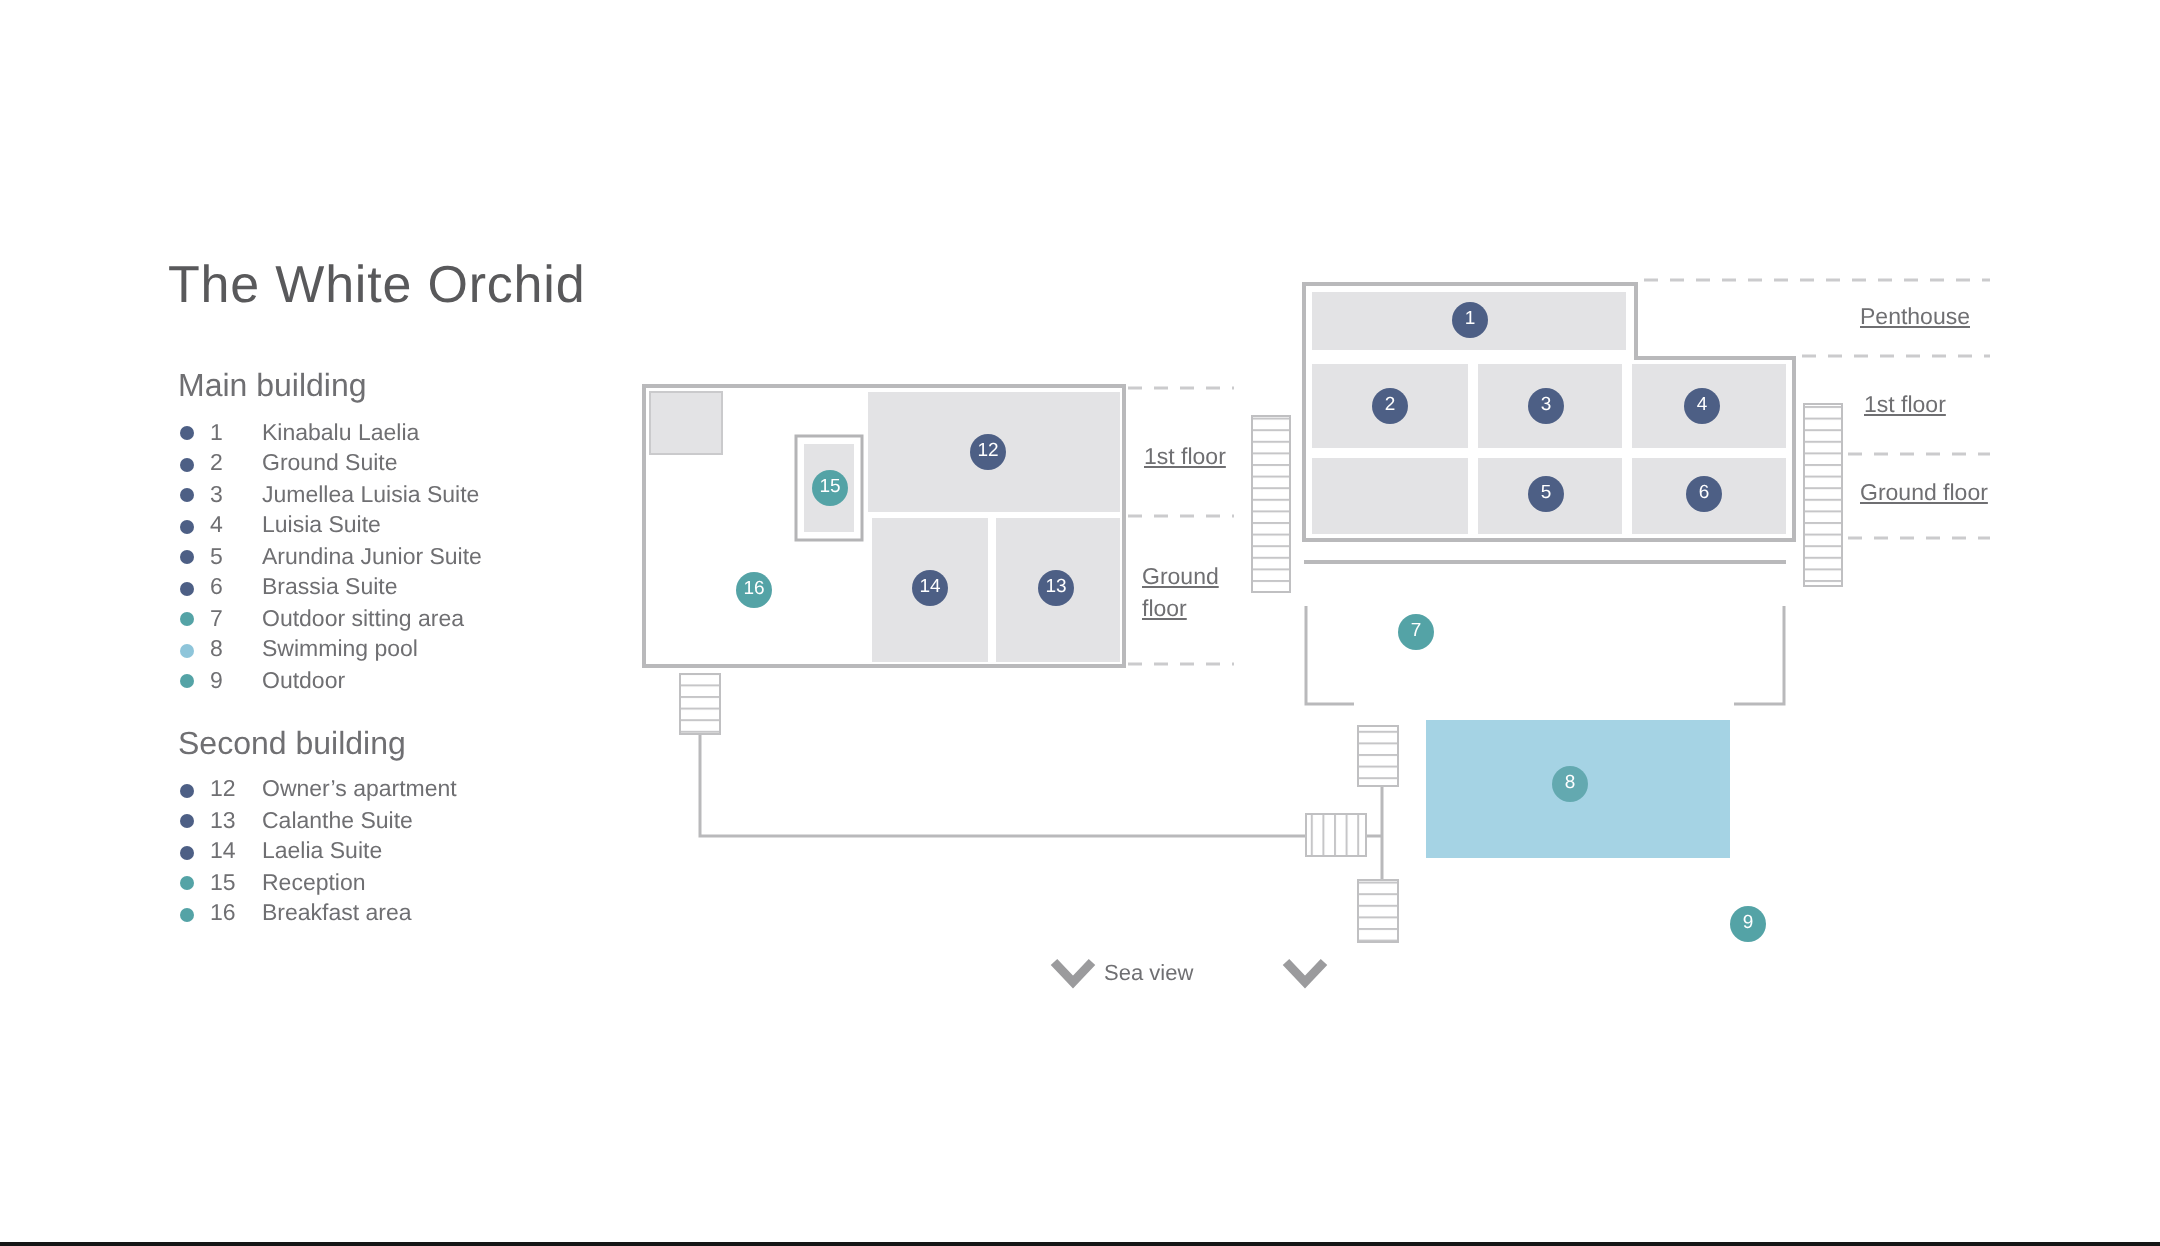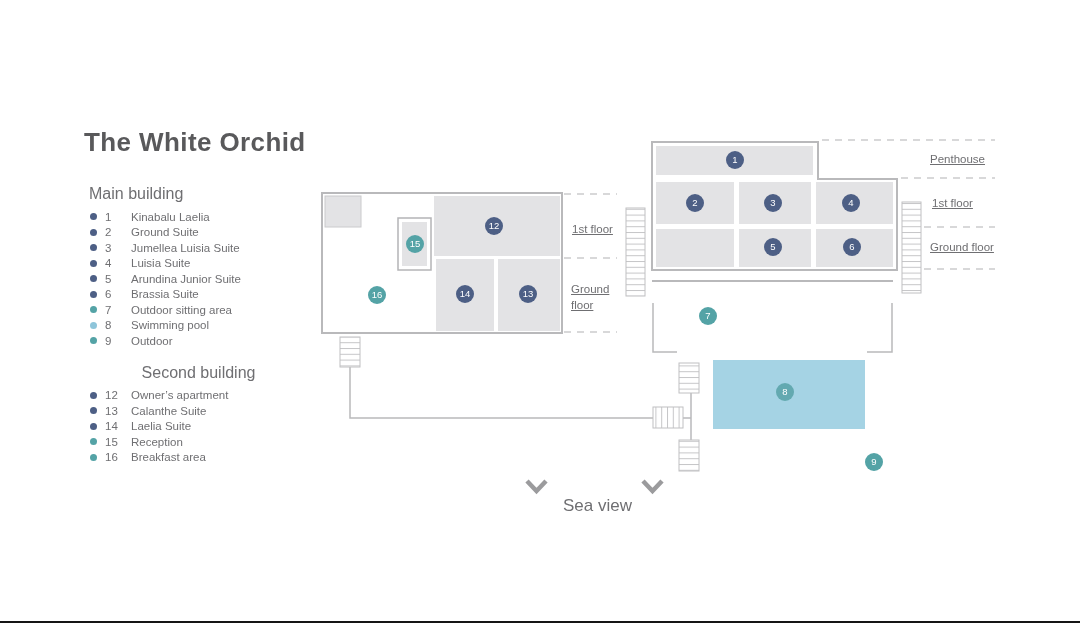--- a/index.html
+++ b/index.html
@@ -2,43 +2,43 @@
 <html><head>
 <meta charset="utf-8">
 <style>
   html,body{margin:0;padding:0;background:#ffffff;}
   body{width:1080px;height:623px;overflow:hidden;position:relative;
        font-family:"Liberation Sans", sans-serif;}
   .stage{position:absolute;inset:0;width:1080px;height:623px;}
   svg.plan{position:absolute;left:0;top:0;}
 
   .page-title{position:absolute;left:84px;top:127px;margin:0;
-    font-size:26px;font-weight:700;letter-spacing:0.4px;color:#59595b;}
+    font-size:26px;font-weight:400;letter-spacing:0.4px;color:#59595b;}
 
   .legend{position:absolute;left:88px;top:185px;width:220px;color:#6f6f72;}
   .lhead{font-size:16px;margin:0 0 6px 1px;}
-  .lhead.second{margin-top:15px;text-align:center;}
+  .lhead.second{margin-top:15px;}
   .lrow{display:flex;align-items:center;height:15.5px;font-size:11.5px;}
   .dot{width:7px;height:7px;border-radius:50%;margin:0 8px 0 2px;flex:0 0 7px;}
   .dot.dark{background:#4d5f85;}
   .dot.teal{background:#54a3a6;}
   .dot.pool{background:#8ec5da;}
   .lnum{width:26px;}
 
   .badge{position:absolute;width:18px;height:18px;border-radius:50%;
     color:#ffffff;font-size:9.5px;line-height:18px;text-align:center;}
   .badge.dark{background:#4d5f85;}
   .badge.teal{background:#54a3a6;}
   .badge.poolbadge{background:#63a9b0;}
 
   .floor-label{position:absolute;font-size:11.5px;color:#6f6f72;white-space:nowrap;text-decoration:underline;}
   .floor-label.wrap{white-space:normal;width:52px;line-height:16px;}
 
-  .sea-view{position:absolute;left:552px;top:496px;width:80px;text-align:right;
-    font-size:17px;color:#6f6f72;}
+  .sea-view{position:absolute;left:552px;top:481px;width:80px;text-align:left;
+    font-size:11px;color:#6f6f72;}
 
   .bottom-edge{position:absolute;left:0;bottom:0;width:1080px;height:2px;background:#151515;}
 </style>
 </head>
 <body>
 
 <div class="stage">
 
   <svg class="plan" width="1080" height="623" viewBox="0 0 1080 623">
     <defs>

